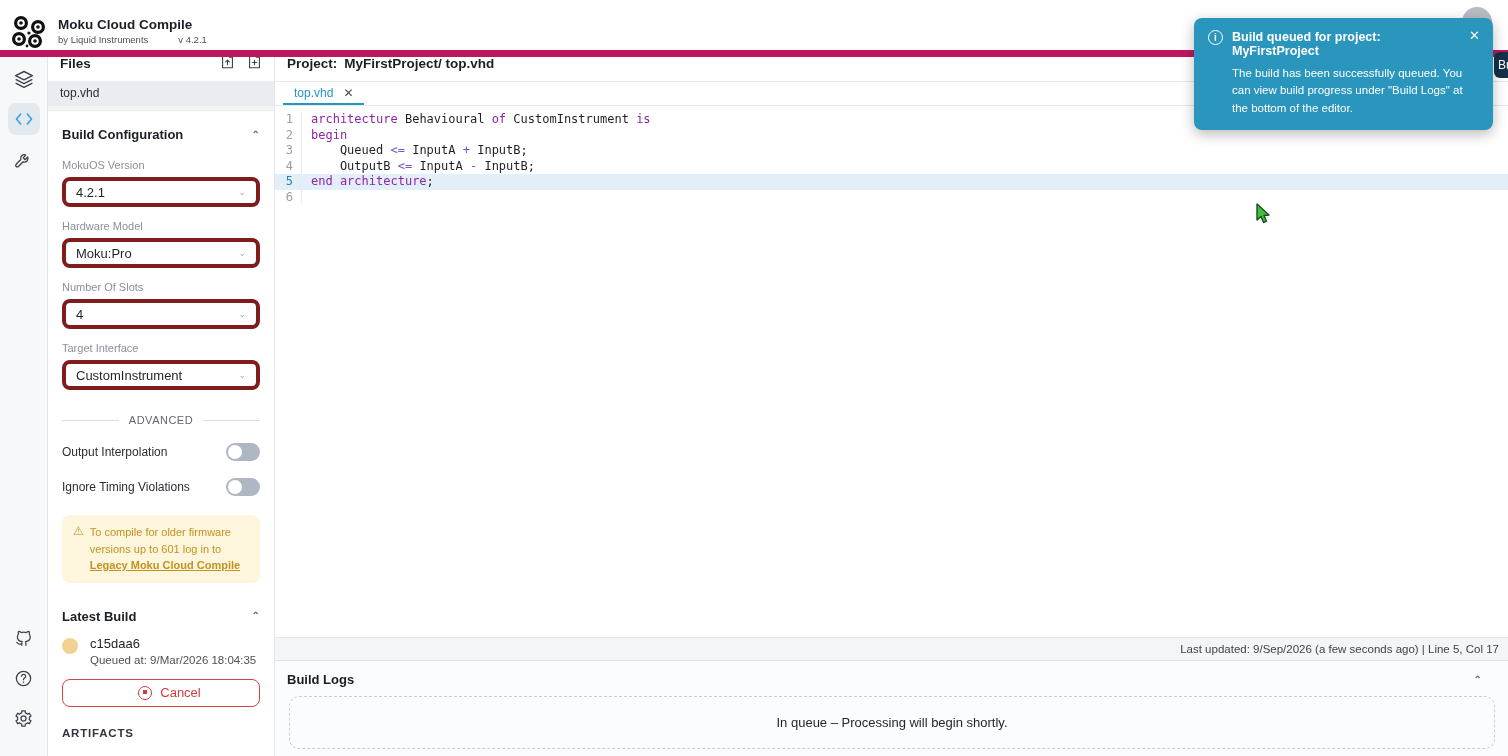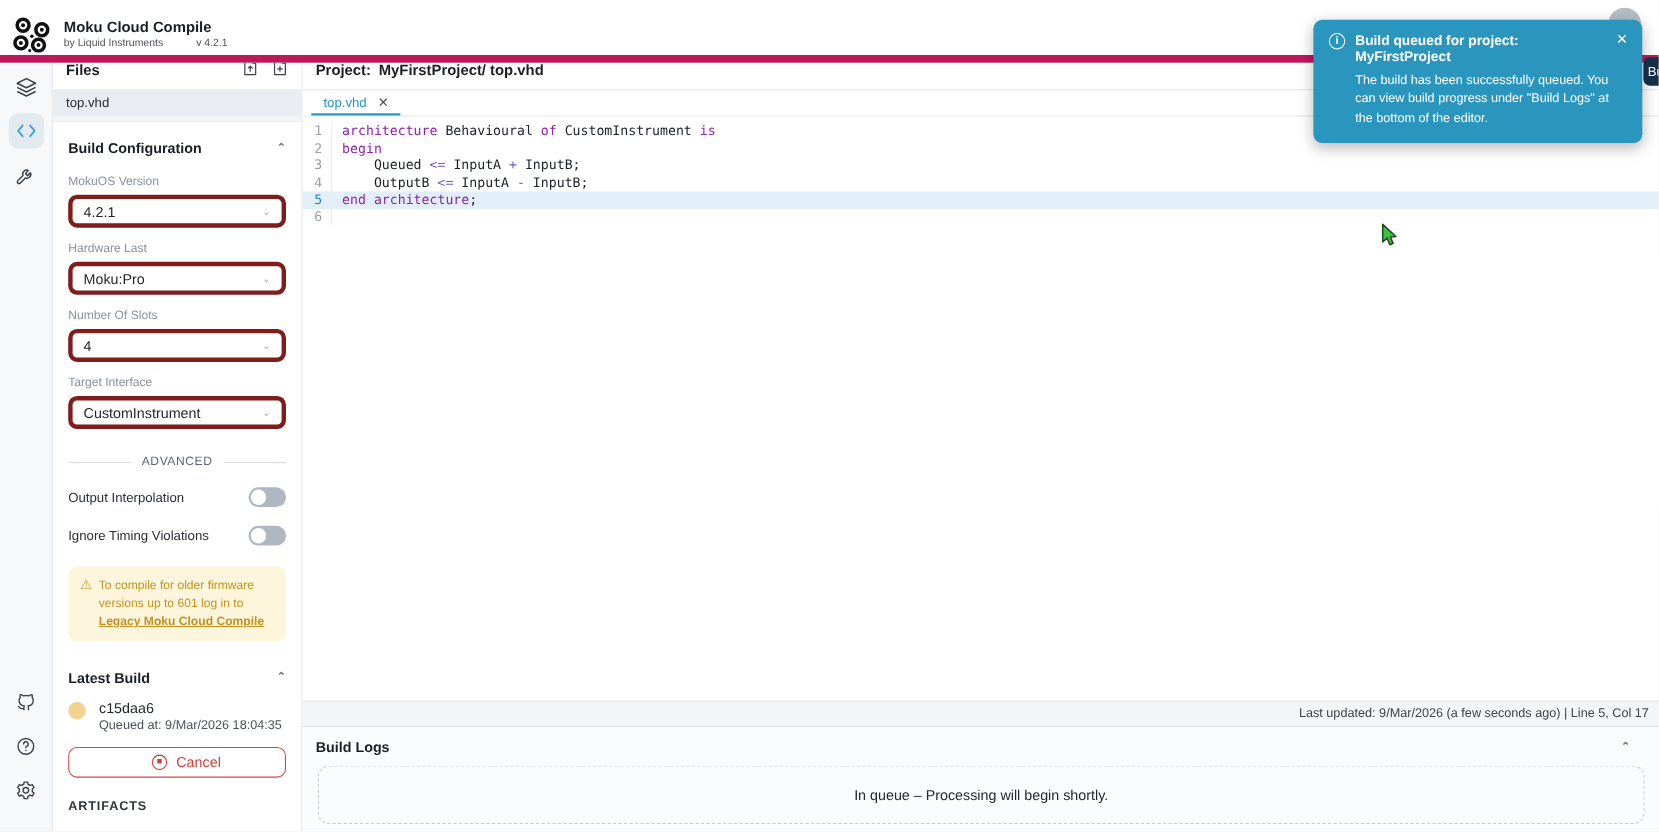--- a/index.html
+++ b/index.html
@@ -207,21 +207,21 @@
       <div class="sec-header">
         <span>Build Configuration</span>
         <span class="chev">⌃</span>
       </div>
       <div class="fields" id="config-fields">
           <div class="f-label">MokuOS Version</div>
           <div class="select">
             <span>4.2.1</span>
             <span class="chevd">⌄</span>
           </div>
-          <div class="f-label">Hardware Last</div>
+          <div class="f-label">Hardware Model</div>
           <div class="select">
             <span>Moku:Pro</span>
             <span class="chevd">⌄</span>
           </div>
           <div class="f-label">Number Of Slots</div>
           <div class="select">
             <span>4</span>
             <span class="chevd">⌄</span>
           </div>
           <div class="f-label">Target Interface</div>
@@ -307,21 +307,21 @@
           <div class="code-line active">
             <span class="gutter">5</span>
             <span class="code-text"><span class="c-kw">end architecture</span><span class="c-id">;</span></span>
           </div>
           <div class="code-line">
             <span class="gutter">6</span>
             <span class="code-text"></span>
           </div>
         </div>
       <div class="statusbar">
-        <span>Last updated: 9/Mar/2026 (a few seconds ago) | Line 5, Col 17</span>
+        <span>Last updated: 9/Sep/2026 (a few seconds ago) | Line 5, Col 17</span>
       </div>
       <div class="buildlogs">
         <div class="bl-header">
           <span>Build Logs</span>
           <span class="chev">⌃</span>
         </div>
         <div class="bl-box">
           <span>In queue – Processing will begin shortly.</span>
         </div>
       </div>

